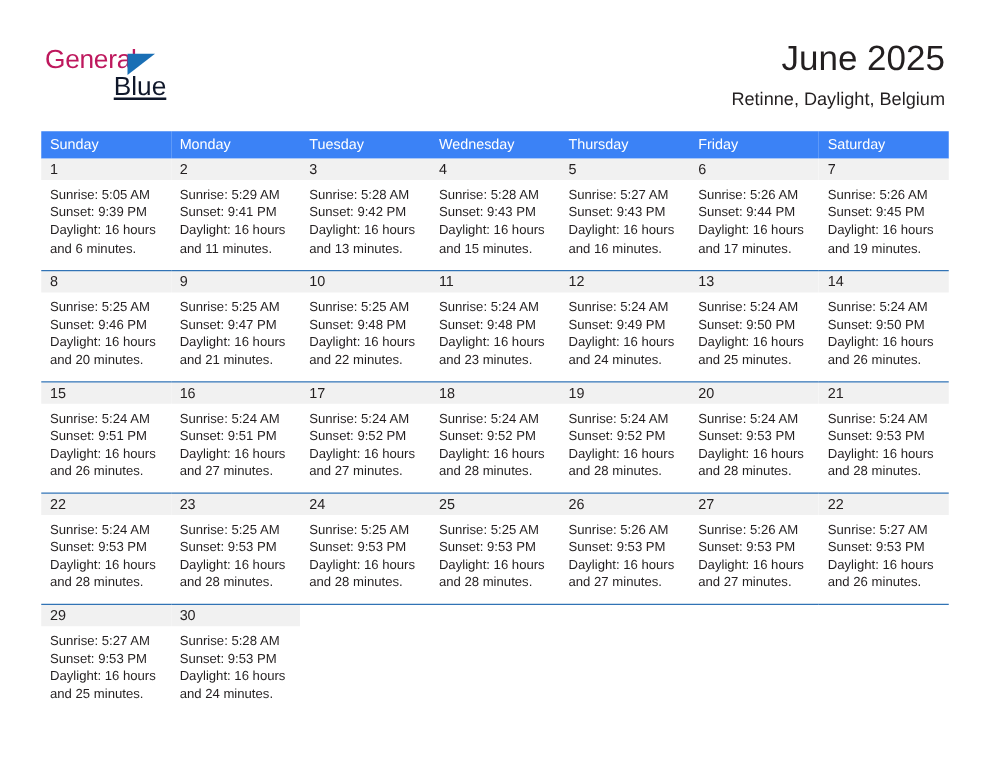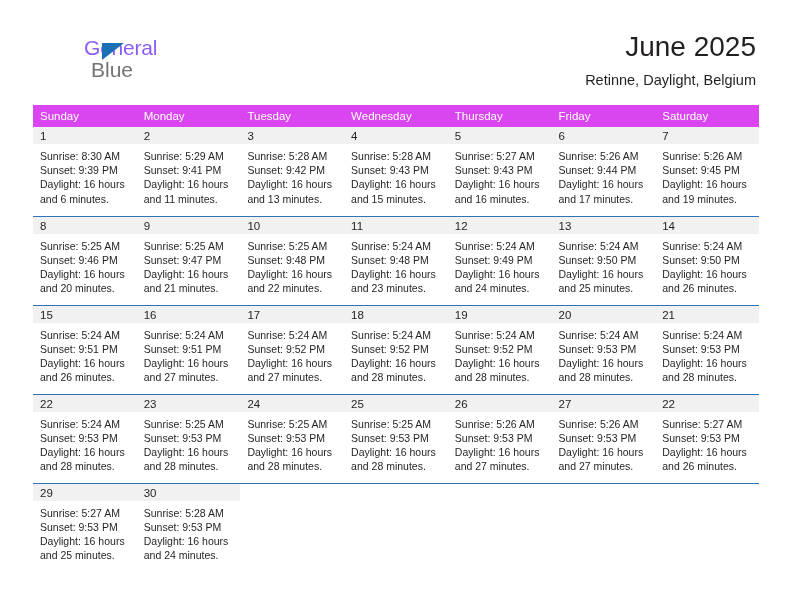--- a/index.html
+++ b/index.html
@@ -30,40 +30,40 @@
     position: absolute;
     left: 36px;
     top: 36px;
     width: 200px;
     height: 48px;
   }
   .brand-general {
     position: absolute;
     left: 0; top: 0;
     font-size: 21px;
-    color: #8b5cf6;
+    color: #be185d;
     letter-spacing: -0.2px;
     line-height: 24px;
-    margin-left: 48px;
   }
   .brand-flag {
     position: absolute;
     left: 66px;
     top: 7px;
     width: 0; height: 0;
     border-left: 22px solid #1a6fb5;
     border-bottom: 17px solid transparent;
   }
   .brand-blue {
     position: absolute;
     left: 55px;
     top: 22px;
     font-size: 21px;
-    color: #737373;
+    color: #0f172a;
     line-height: 24px;
+    text-decoration: underline;
   }
 
   .title-block {
     position: absolute;
     right: 36px;
     top: 30px;
     text-align: right;
   }
   .cal-title {
     font-size: 28px;
@@ -83,21 +83,21 @@
   
   .calendar {
     position: absolute;
     left: 33px;
     top: 105px;
     width: 726px;
     border-collapse: collapse;
     table-layout: fixed;
   }
   .calendar th {
-    background: #d946ef;
+    background: #3b82f6;
     color: #ffffff;
     font-size: 11.5px;
     font-weight: normal;
     text-align: left;
     padding: 5px 0 5px 7px;
     height: 21px;
     border: none;
   }
   .calendar td {
     vertical-align: top;
@@ -164,21 +164,21 @@
         <th>Friday</th>
         <th>Saturday</th>
       </tr>
     </thead>
     <tbody>
 
     <tr class="week-row">
           <td>
             <div class="daynum-strip">1</div>
             <div class="cell-body">
-              <div>Sunrise: 8:30 AM</div>
+              <div>Sunrise: 5:05 AM</div>
               <div>Sunset: 9:39 PM</div>
               <div class="daylight-line">Daylight: 16 hours and 6 minutes.</div>
             </div>
           </td>
           <td>
             <div class="daynum-strip">2</div>
             <div class="cell-body">
               <div>Sunrise: 5:29 AM</div>
               <div>Sunset: 9:41 PM</div>
               <div class="daylight-line">Daylight: 16 hours and 11 minutes.</div>

